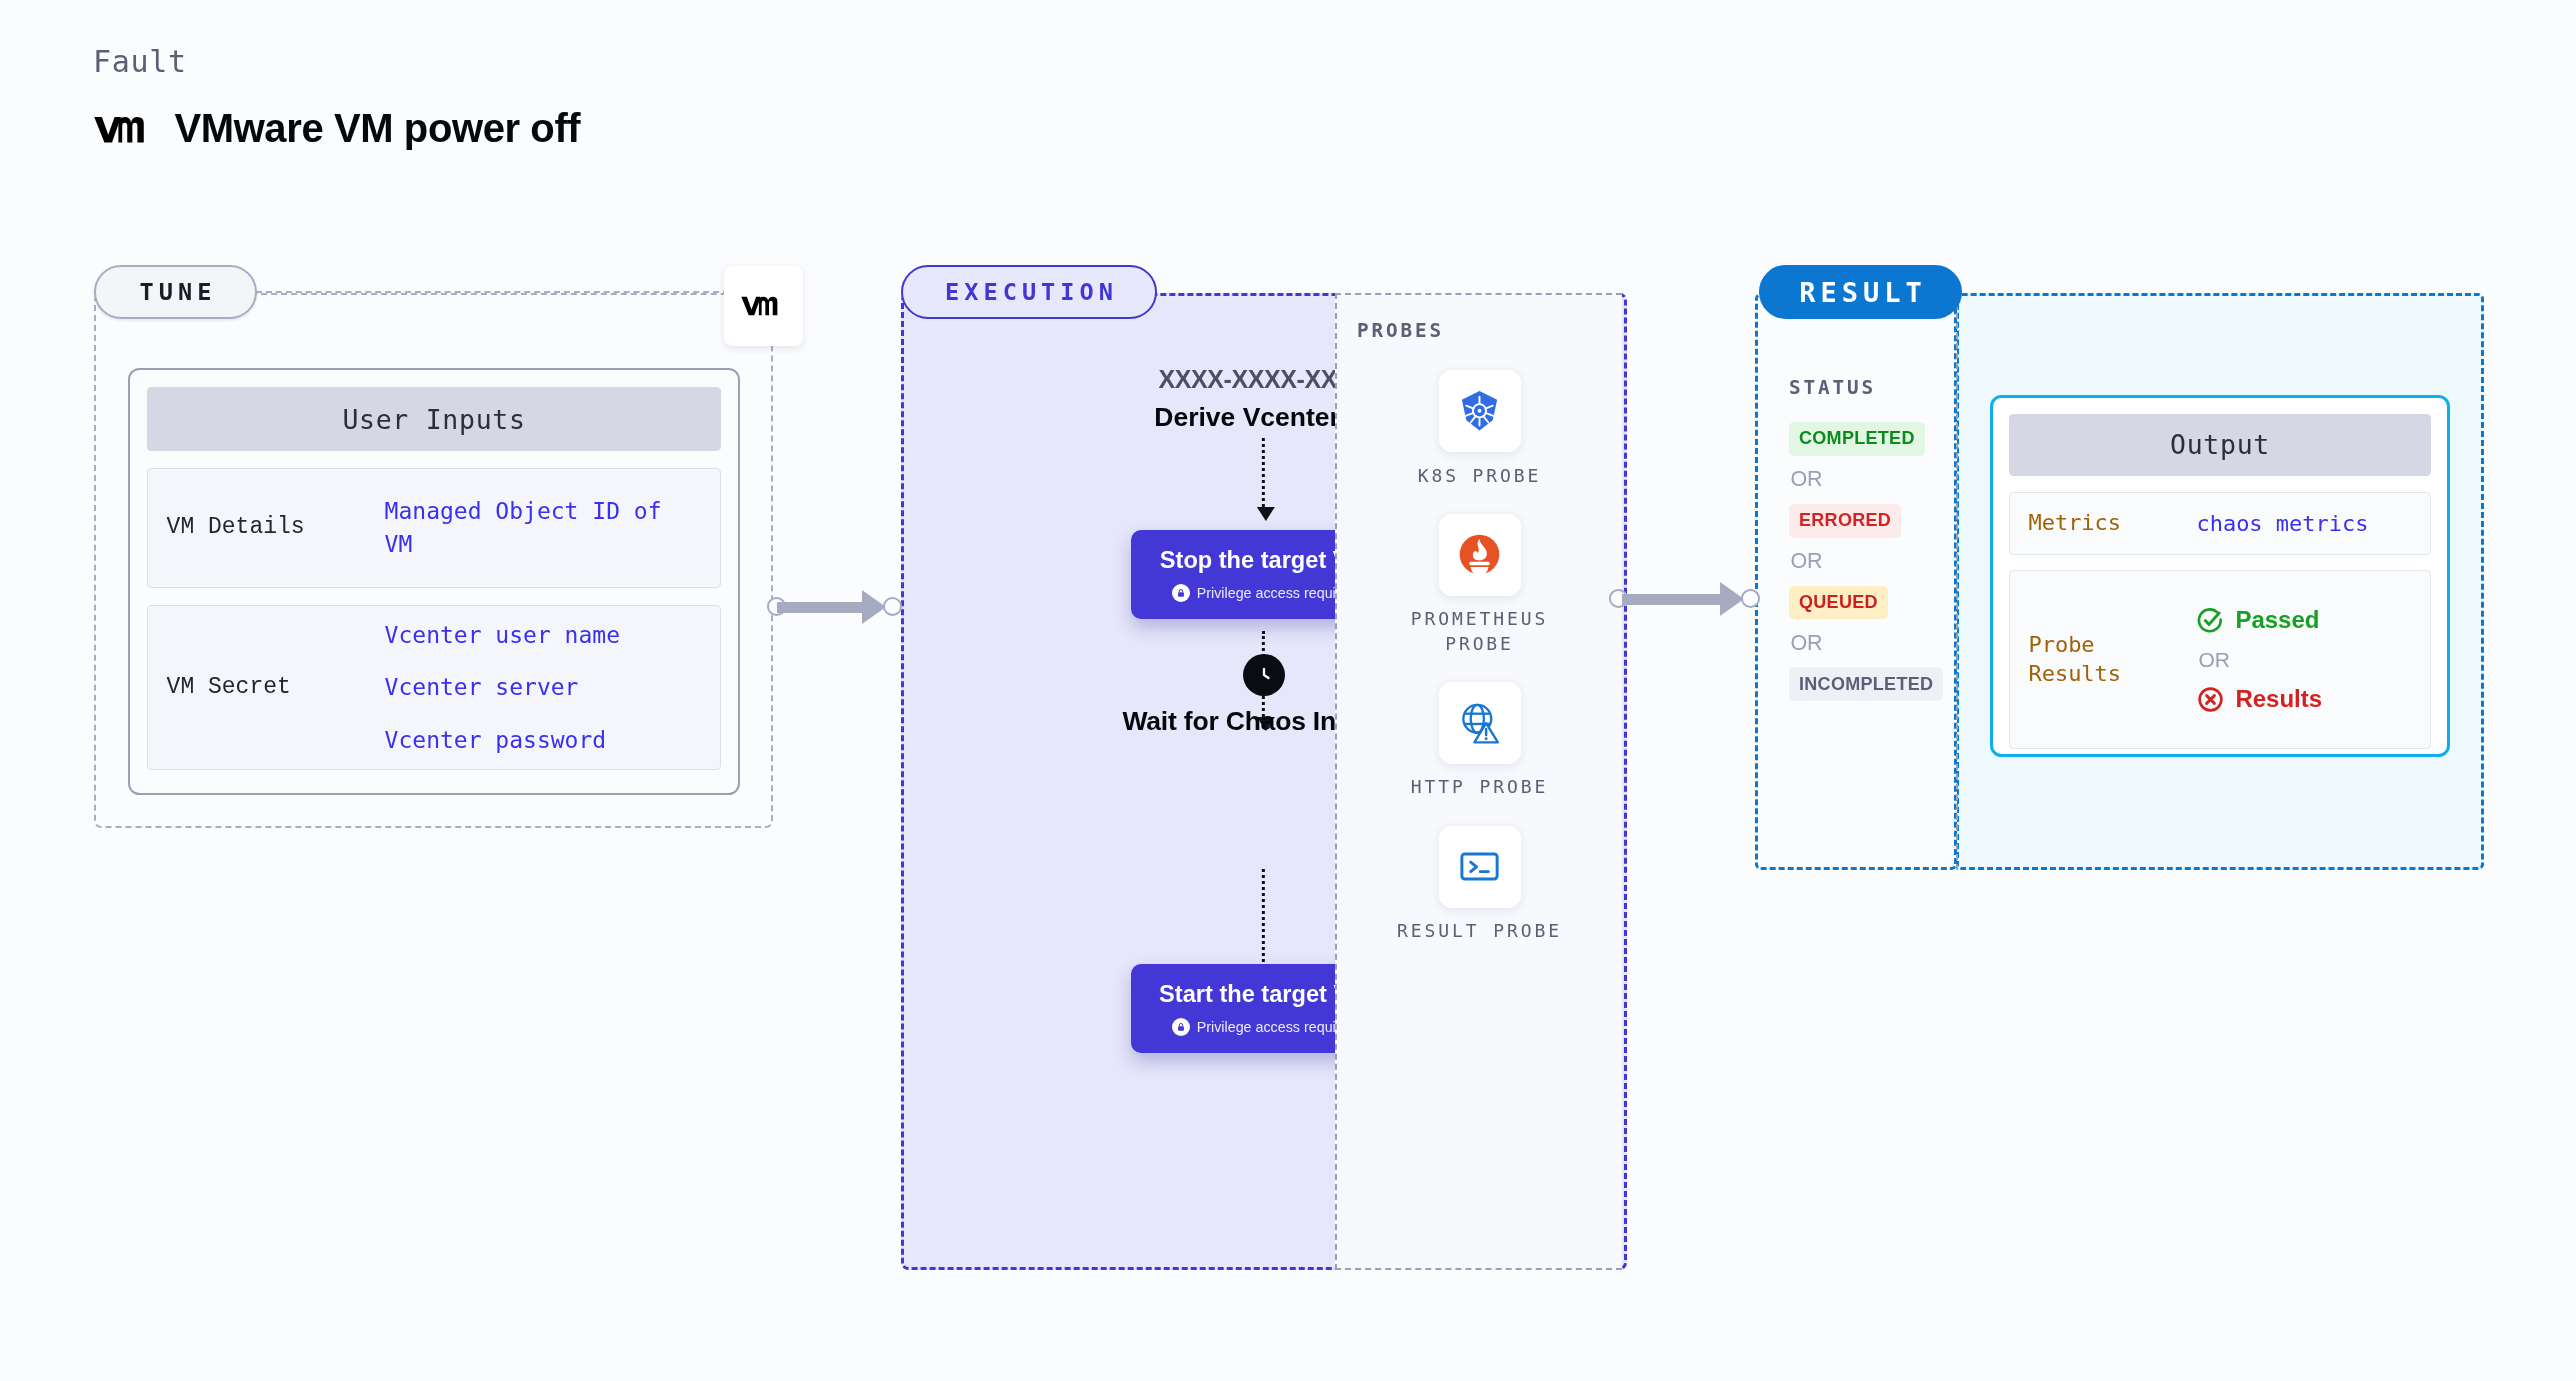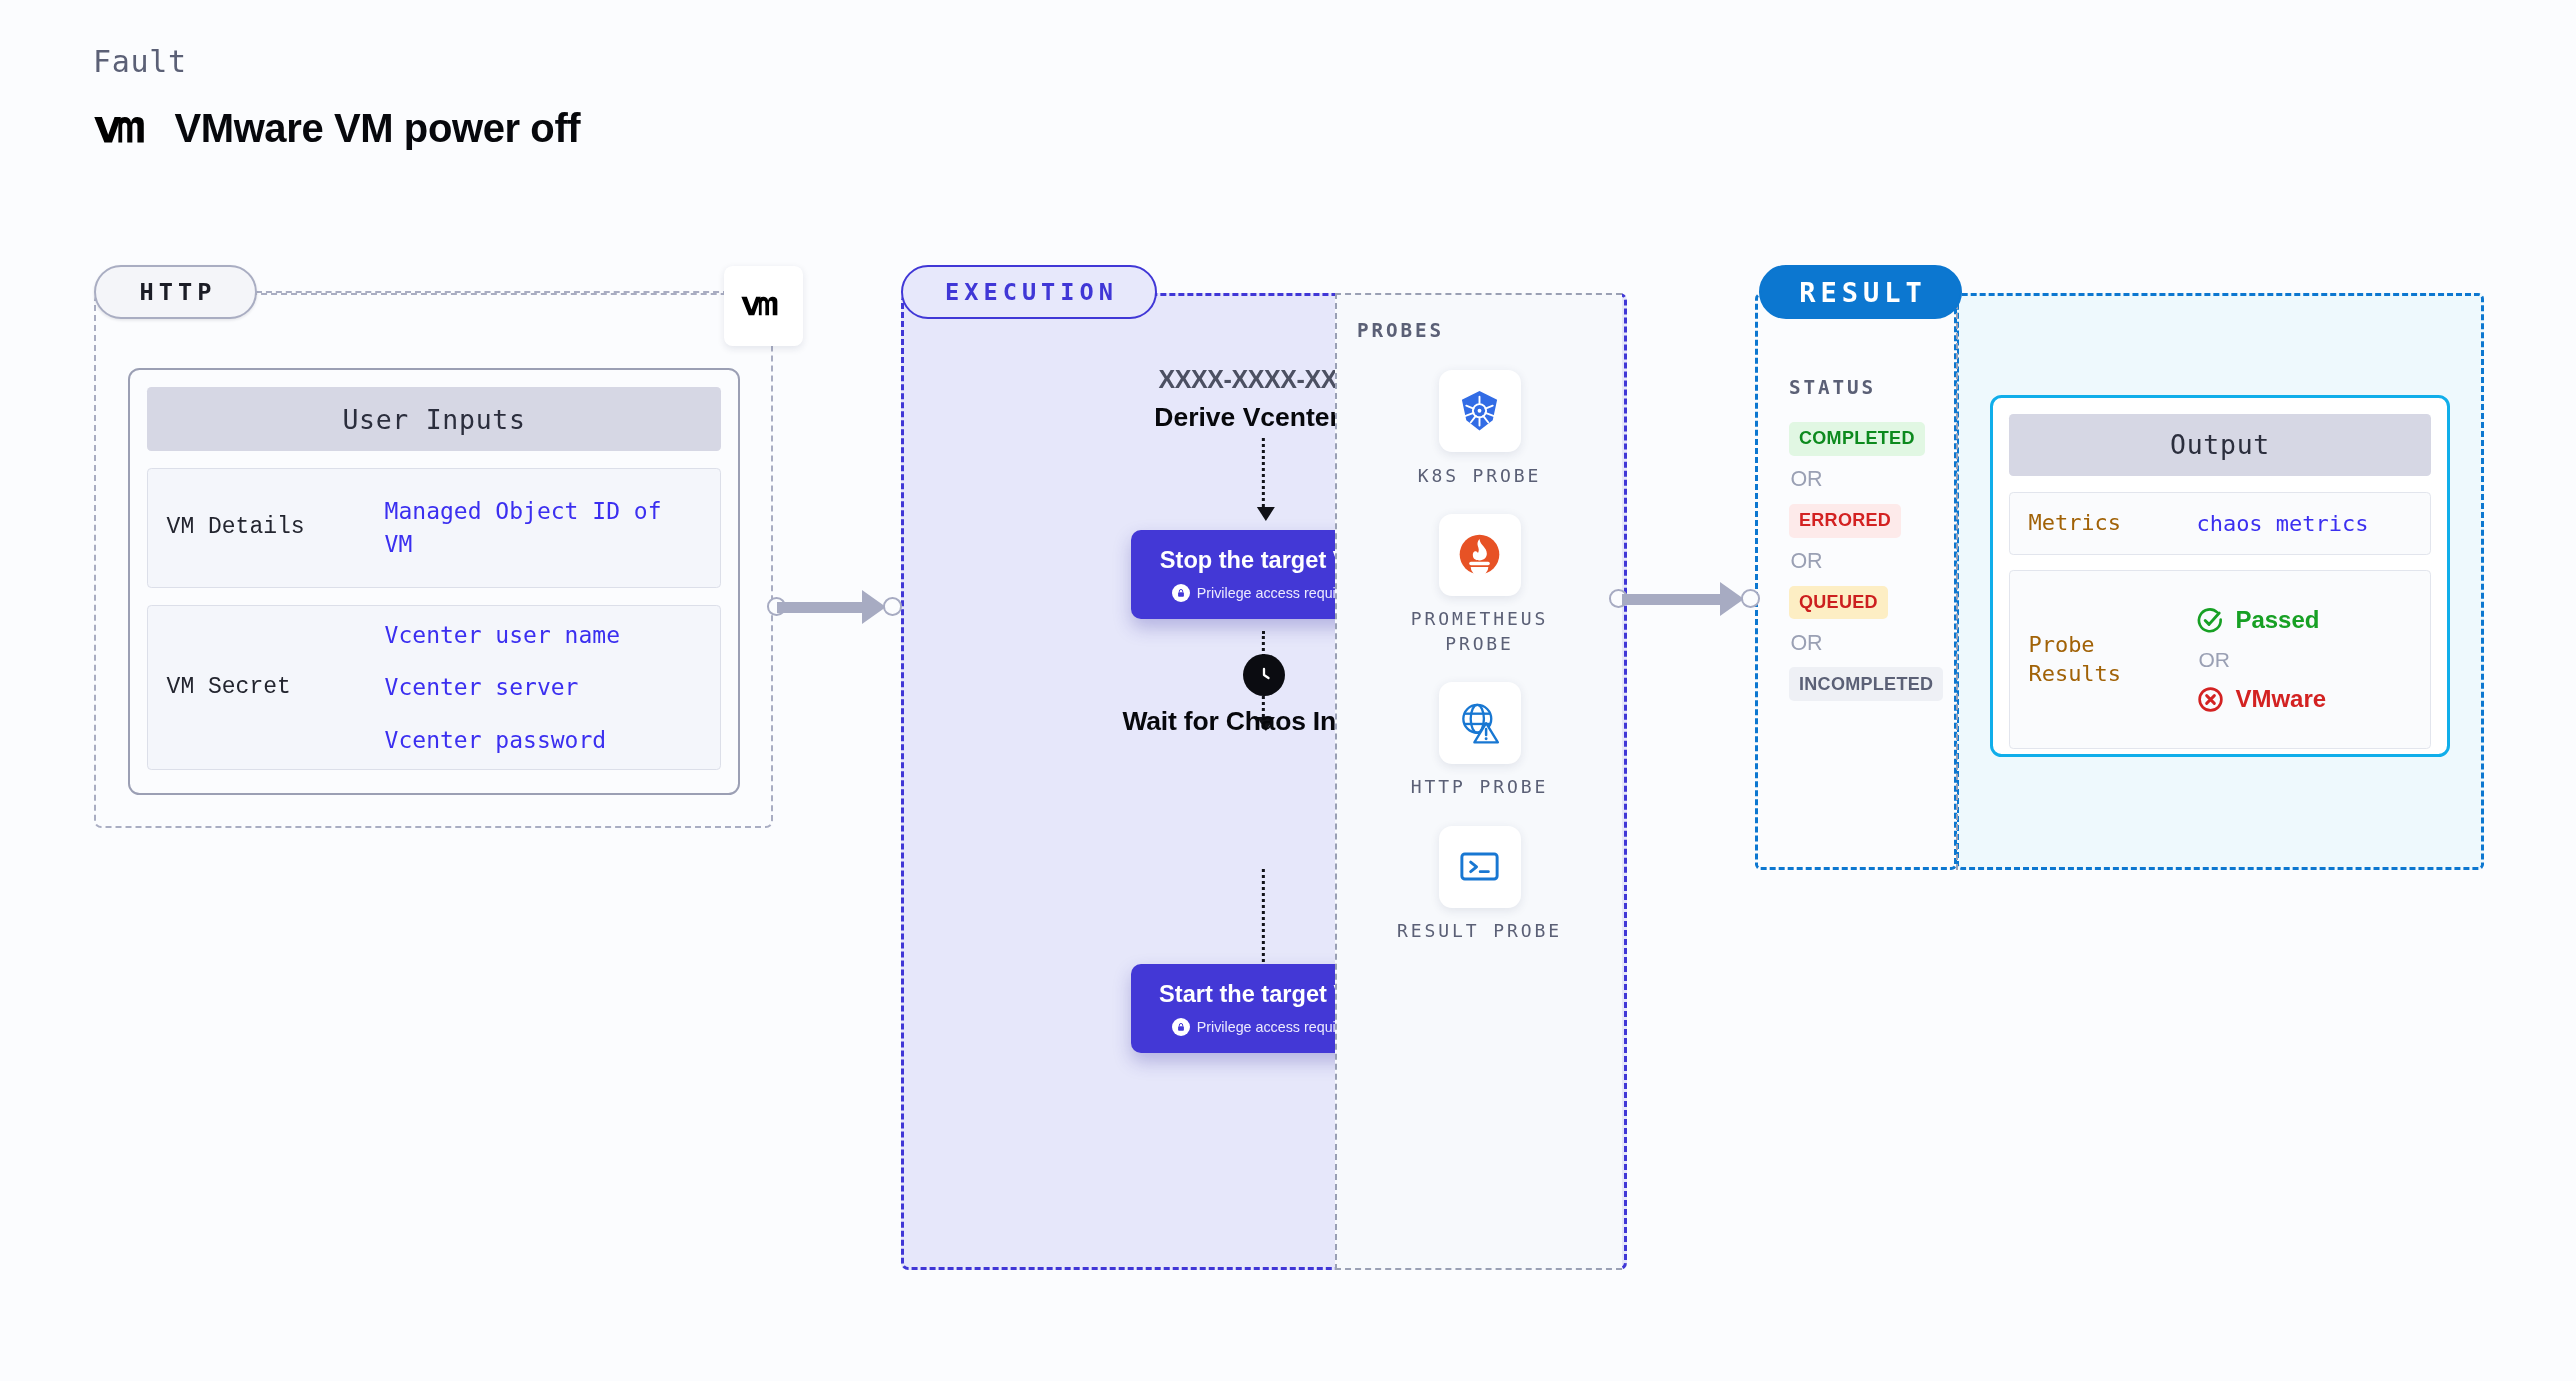--- a/index.html
+++ b/index.html
@@ -280,21 +280,21 @@
       <svg id="vm-logo-title" viewBox="0 0 100 52" xmlns="http://www.w3.org/2000/svg">
         <path d="M2 8 L14 8 L24 36 L34 8 L44 8 L30 48 L18 48 Z" fill="#000"></path>
         <path d="M40 48 L40 18 Q40 8 50 8 Q58 8 60 16 Q62 8 70 8 Q80 8 80 18 L80 48 L70 48 L70 22 Q70 17 66 17 Q62 17 62 22 L62 48 L54 48 L54 22 Q54 17 50 17 Q46 17 46 22 L46 48 Z" fill="#000"></path>
       </svg>
     </span>
     <span id="page-title">VMware VM power off</span>
   </div>
 </div>
 
 <div id="tune-dash-link"></div>
-<div id="tune-badge" class="stage-badge">HTTP</div>
+<div id="tune-badge" class="stage-badge">TUNE</div>
 <div id="tune-panel"></div>
 
 <div id="vm-logo-card">
   <span>
     <svg viewBox="0 0 100 52" xmlns="http://www.w3.org/2000/svg">
       <path d="M2 8 L14 8 L24 36 L34 8 L44 8 L30 48 L18 48 Z" fill="#000"></path>
       <path d="M40 48 L40 18 Q40 8 50 8 Q58 8 60 16 Q62 8 70 8 Q80 8 80 18 L80 48 L70 48 L70 22 Q70 17 66 17 Q62 17 62 22 L62 48 L54 48 L54 22 Q54 17 50 17 Q46 17 46 22 L46 48 Z" fill="#000"></path>
     </svg>
   </span>
 </div>
@@ -505,18 +505,18 @@
         <span class="pr-text" style="color:#17a024">Passed</span>
       </div>
       <div id="probe-or">OR</div>
       <div class="probe-result-line">
         <span>
           <svg viewBox="0 0 24 24" xmlns="http://www.w3.org/2000/svg">
             <circle cx="12" cy="12" r="9" fill="none" stroke="#d32222" stroke-width="2.2"></circle>
             <path d="M8.8 8.8 L15.2 15.2 M15.2 8.8 L8.8 15.2" stroke="#d32222" stroke-width="2.4" stroke-linecap="round"></path>
           </svg>
         </span>
-        <span class="pr-text" style="color:#d32222">VMware</span>
+        <span class="pr-text" style="color:#d32222">Results</span>
       </div>
     </div>
   </div>
 </div>
 
 
 </body></html>

